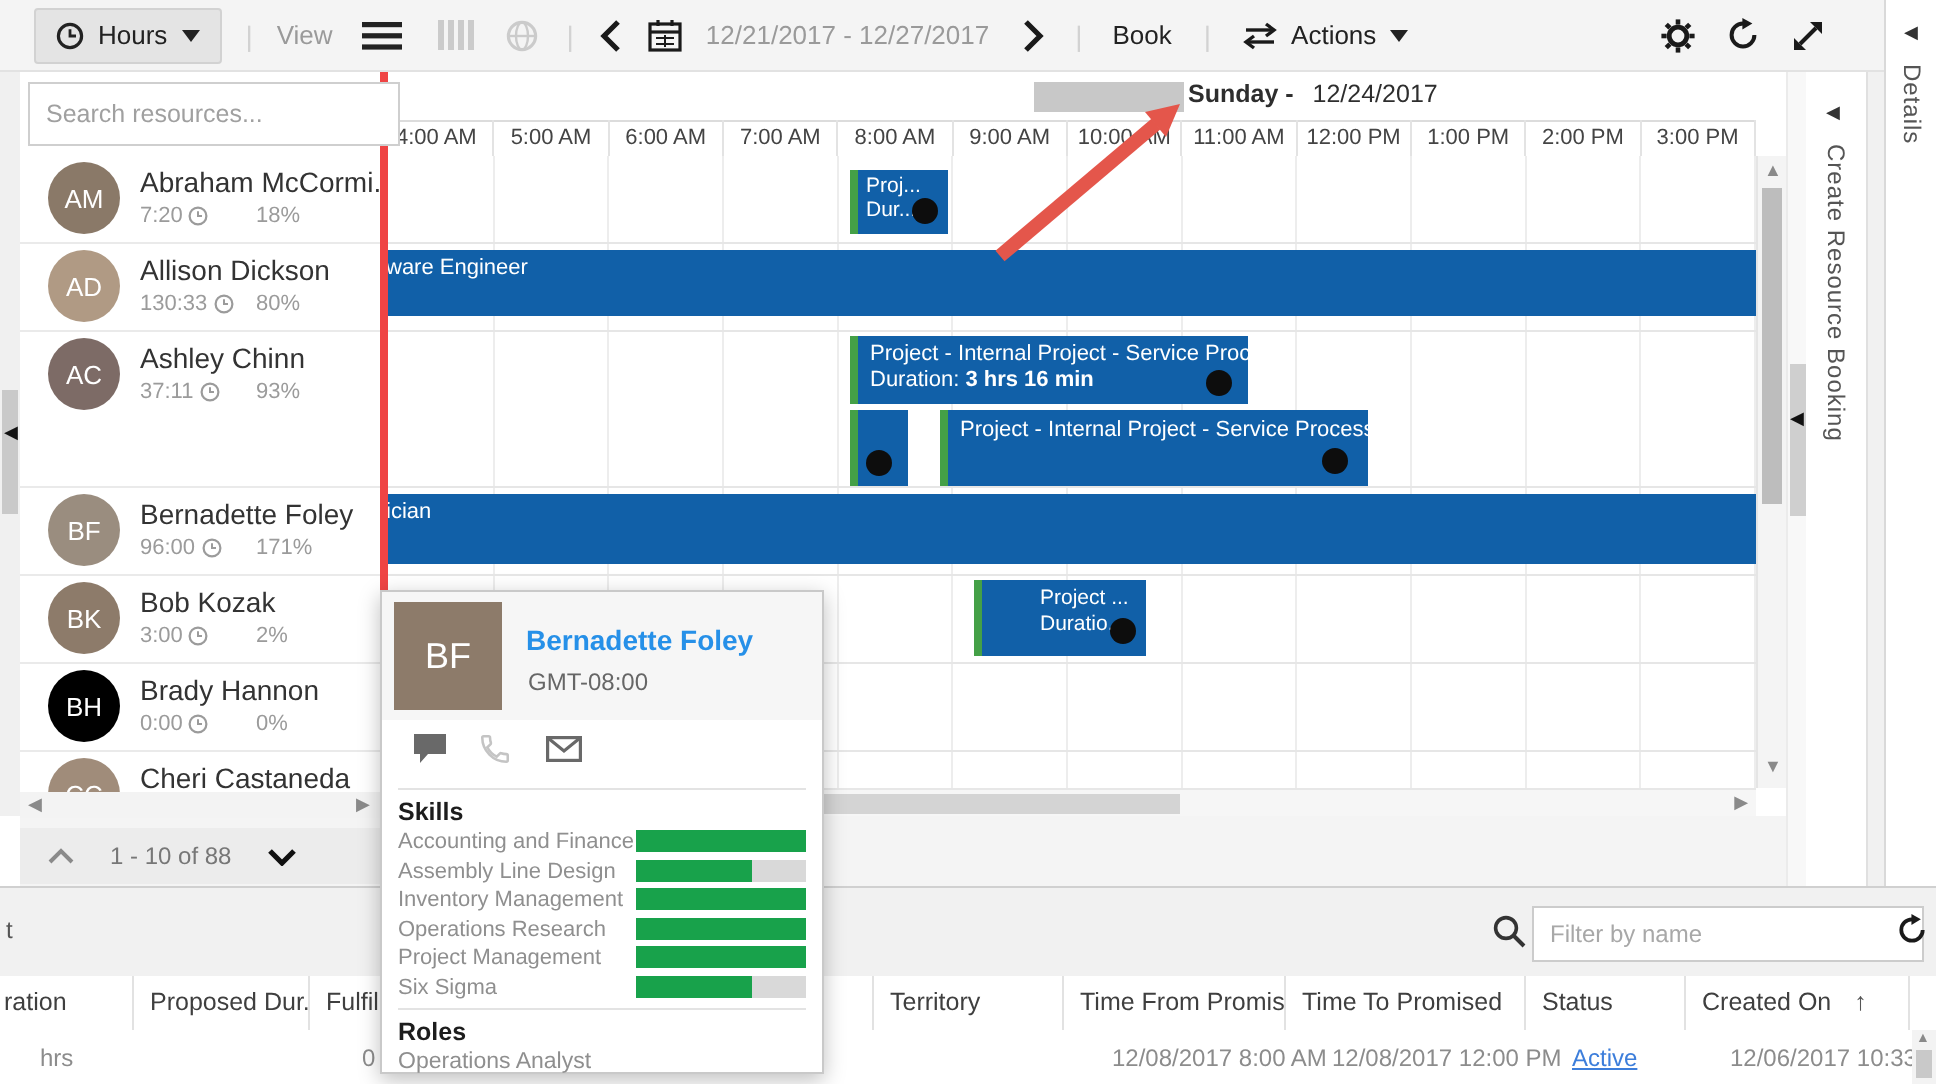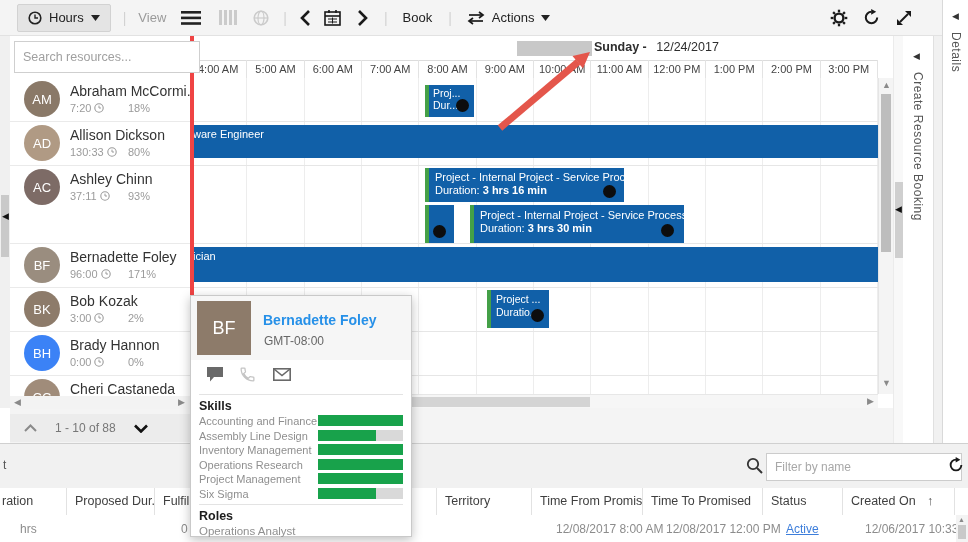--- a/index.html
+++ b/index.html
@@ -22,21 +22,21 @@
   .rsearch{position:absolute;left:4px;top:6px;width:168px;height:30px;border:1px solid #cfcfcf;
            font-family:"Liberation Sans",sans-serif;font-size:12.5px;padding:0 8px;color:#444;}
   .rsearch::placeholder{color:#a0a0a0;}
   .rrow{position:absolute;left:0;width:180px;border-bottom:1px solid #eaeaea;overflow:hidden;}
   .avatar{position:absolute;left:14px;top:4px;width:36px;height:36px;border-radius:50%;
           display:flex;align-items:center;justify-content:center;color:#fff;font-size:13px;}
   .rname{position:absolute;left:60px;top:6px;font-size:14px;color:#333;white-space:nowrap;}
   .rsub{position:absolute;left:60px;top:25px;font-size:11px;color:#9b9b9b;display:flex;align-items:center;gap:3px;}
   .rpct{position:absolute;left:118px;top:25px;font-size:11px;color:#9b9b9b;}
   .av1{background:#8a7968;} .av2{background:#b09a84;} .av3{background:#7d6b66;}
-  .av4{background:#9a8d7f;} .av5{background:#8d7b6a;} .av6{background:#3b82f6;} .av7{background:#a08c7a;}
+  .av4{background:#9a8d7f;} .av5{background:#8d7b6a;} .av6{background:#000000;} .av7{background:#a08c7a;}
   
   .grid{left:190px;top:35px;width:688px;height:373px;background:#fff;overflow:hidden;z-index:2;}
   .dayrow{position:absolute;left:0;top:0;width:688px;height:25px;border-bottom:1px solid #dcdcdc;background:#fff;}
   .dayscroll{position:absolute;left:327px;top:6px;width:75px;height:15px;background:#c8c8c8;}
   .daylabel{position:absolute;left:404px;top:5px;font-size:12.5px;color:#2e2e2e;white-space:nowrap;}
   .timerow{position:absolute;left:0;top:25px;width:688px;height:18px;display:flex;border-bottom:1px solid #dcdcdc;}
   .tcell{width:57.33px;height:18px;border-right:1px solid #e3e3e3;box-sizing:border-box;
          font-size:11px;color:#444;display:flex;align-items:center;justify-content:center;}
   .gbody{position:absolute;left:0;top:43px;width:688px;height:316px;background:#fff;
          background-image:repeating-linear-gradient(to right,transparent 0px,transparent 56.33px,#ededed 56.33px,#ededed 57.33px);}
@@ -145,20 +145,21 @@
       <svg width="17" height="17" viewBox="0 0 17 17">
           <rect x="1" y="3" width="15" height="13" fill="none" stroke="#1a1a1a" stroke-width="1.6"></rect>
           <line x1="1" y1="7" x2="16" y2="7" stroke="#1a1a1a" stroke-width="1.6"></line>
           <line x1="5" y1="1" x2="5" y2="4" stroke="#1a1a1a" stroke-width="1.6"></line>
           <line x1="12" y1="1" x2="12" y2="4" stroke="#1a1a1a" stroke-width="1.6"></line>
           <line x1="4" y1="10" x2="13" y2="10" stroke="#1a1a1a" stroke-width="1"></line>
           <line x1="4" y1="13" x2="13" y2="13" stroke="#1a1a1a" stroke-width="1"></line>
           <line x1="8.5" y1="8.5" x2="8.5" y2="14.5" stroke="#1a1a1a" stroke-width="1"></line>
         </svg>
     </span>
+    <span class="gray-label" style="margin-left:12px;">12/21/2017 - 12/27/2017</span>
     <span class="icon" style="margin-left:17px;">
       <svg width="10" height="16">
           <path d="M1 1 L8 8 L1 15" stroke="#1a1a1a" stroke-width="2.6" fill="none"></path>
         </svg>
     </span>
     <span class="tb-sep" style="margin-left:16px;">|</span>
     <span style="margin-left:15px;color:#222;">Book</span>
     <span class="tb-sep" style="margin-left:16px;">|</span>
     <span class="icon" style="margin-left:14px;">
       <svg width="20" height="14">
@@ -355,29 +356,28 @@
       <div class="l2"><span>Duration: </span><b>3 hrs 16 min</b></div>
       <span class="dot" style="right:8px;bottom:4px;"></span>
     </div>
 
     <div class="bar edge" style="left:235px;top:170px;width:25px;height:38px;">
       <span class="dot" style="left:4px;bottom:5px;"></span>
     </div>
 
     <div class="bar edge" style="left:280px;top:170px;width:210px;height:38px;">
       <div class="l1" style="padding-top:4px;">Project - Internal Project - Service Process Ree...</div>
-      <div class="l2"><span>Duration: </span><b>3 hrs 30 min</b></div>
       <span class="dot" style="right:10px;bottom:6px;"></span>
     </div>
 
     <div class="bar" style="left:0;top:212px;width:688px;height:35px;">
       <div class="l1" style="padding:3px 4px 0 3px;">ician</div>
     </div>
 
-    <div class="bar edge" style="left:297px;top:255px;width:58px;height:38px;font-size:10.5px;">
+    <div class="bar edge" style="left:297px;top:255px;width:58px;height:38px;font-size:10.5px;padding-left:24px;">
       <div class="l1" style="padding:3px 5px 0 5px;">Project ...</div>
       <div class="l2" style="padding:1px 5px 0 5px;">Duratio...</div>
       <span class="dot" style="right:5px;bottom:6px;"></span>
     </div>
 
     <div class="ghscroll">
       <div class="abs" style="left:60px;top:2px;width:340px;height:10px;background:#d4d4d4;"></div>
       <span class="abs tri" style="right:4px;top:2px;">▶</span>
     </div>
   </div>

